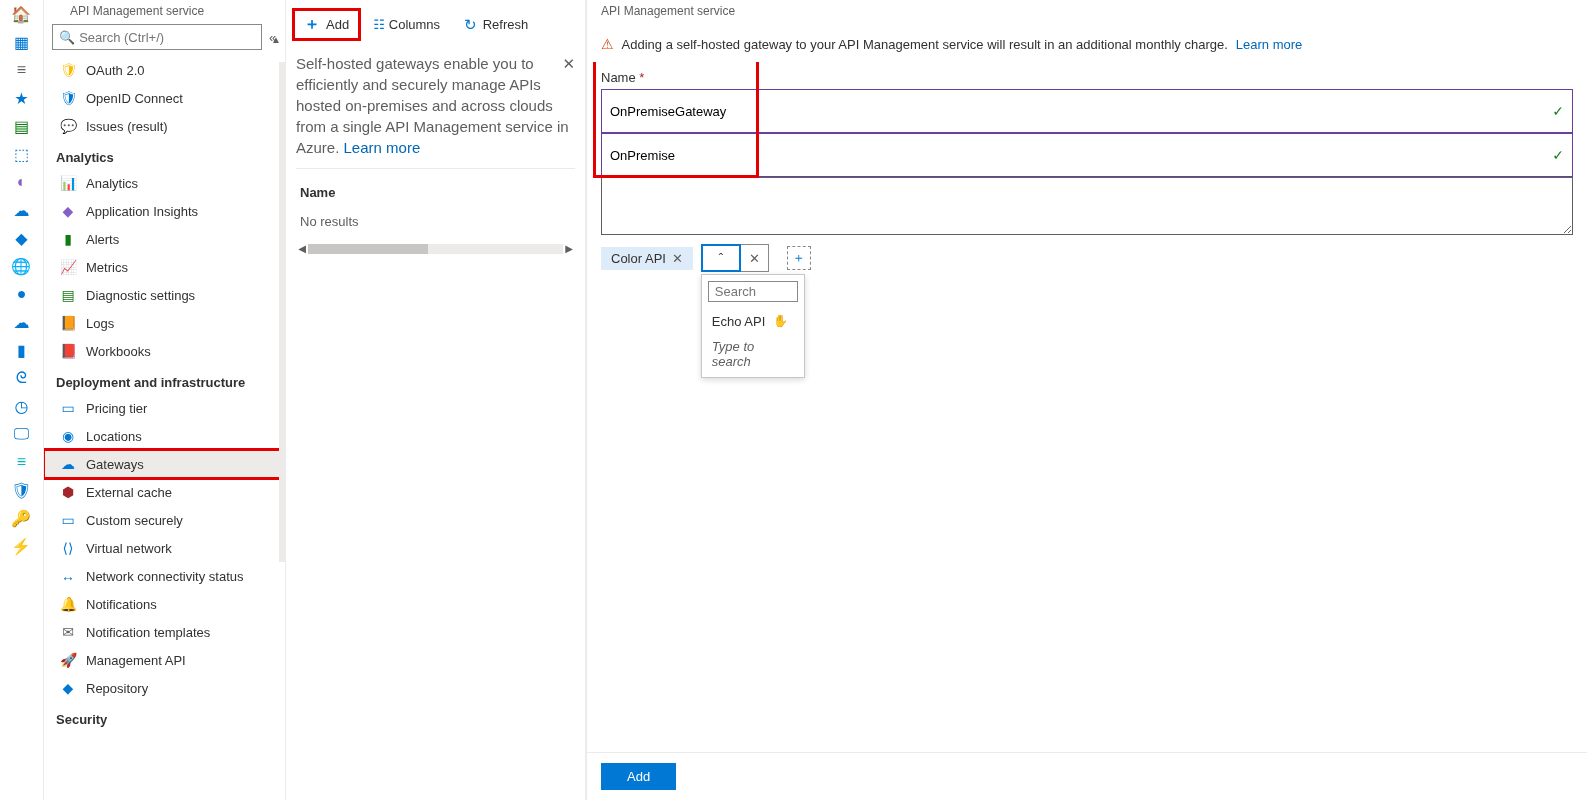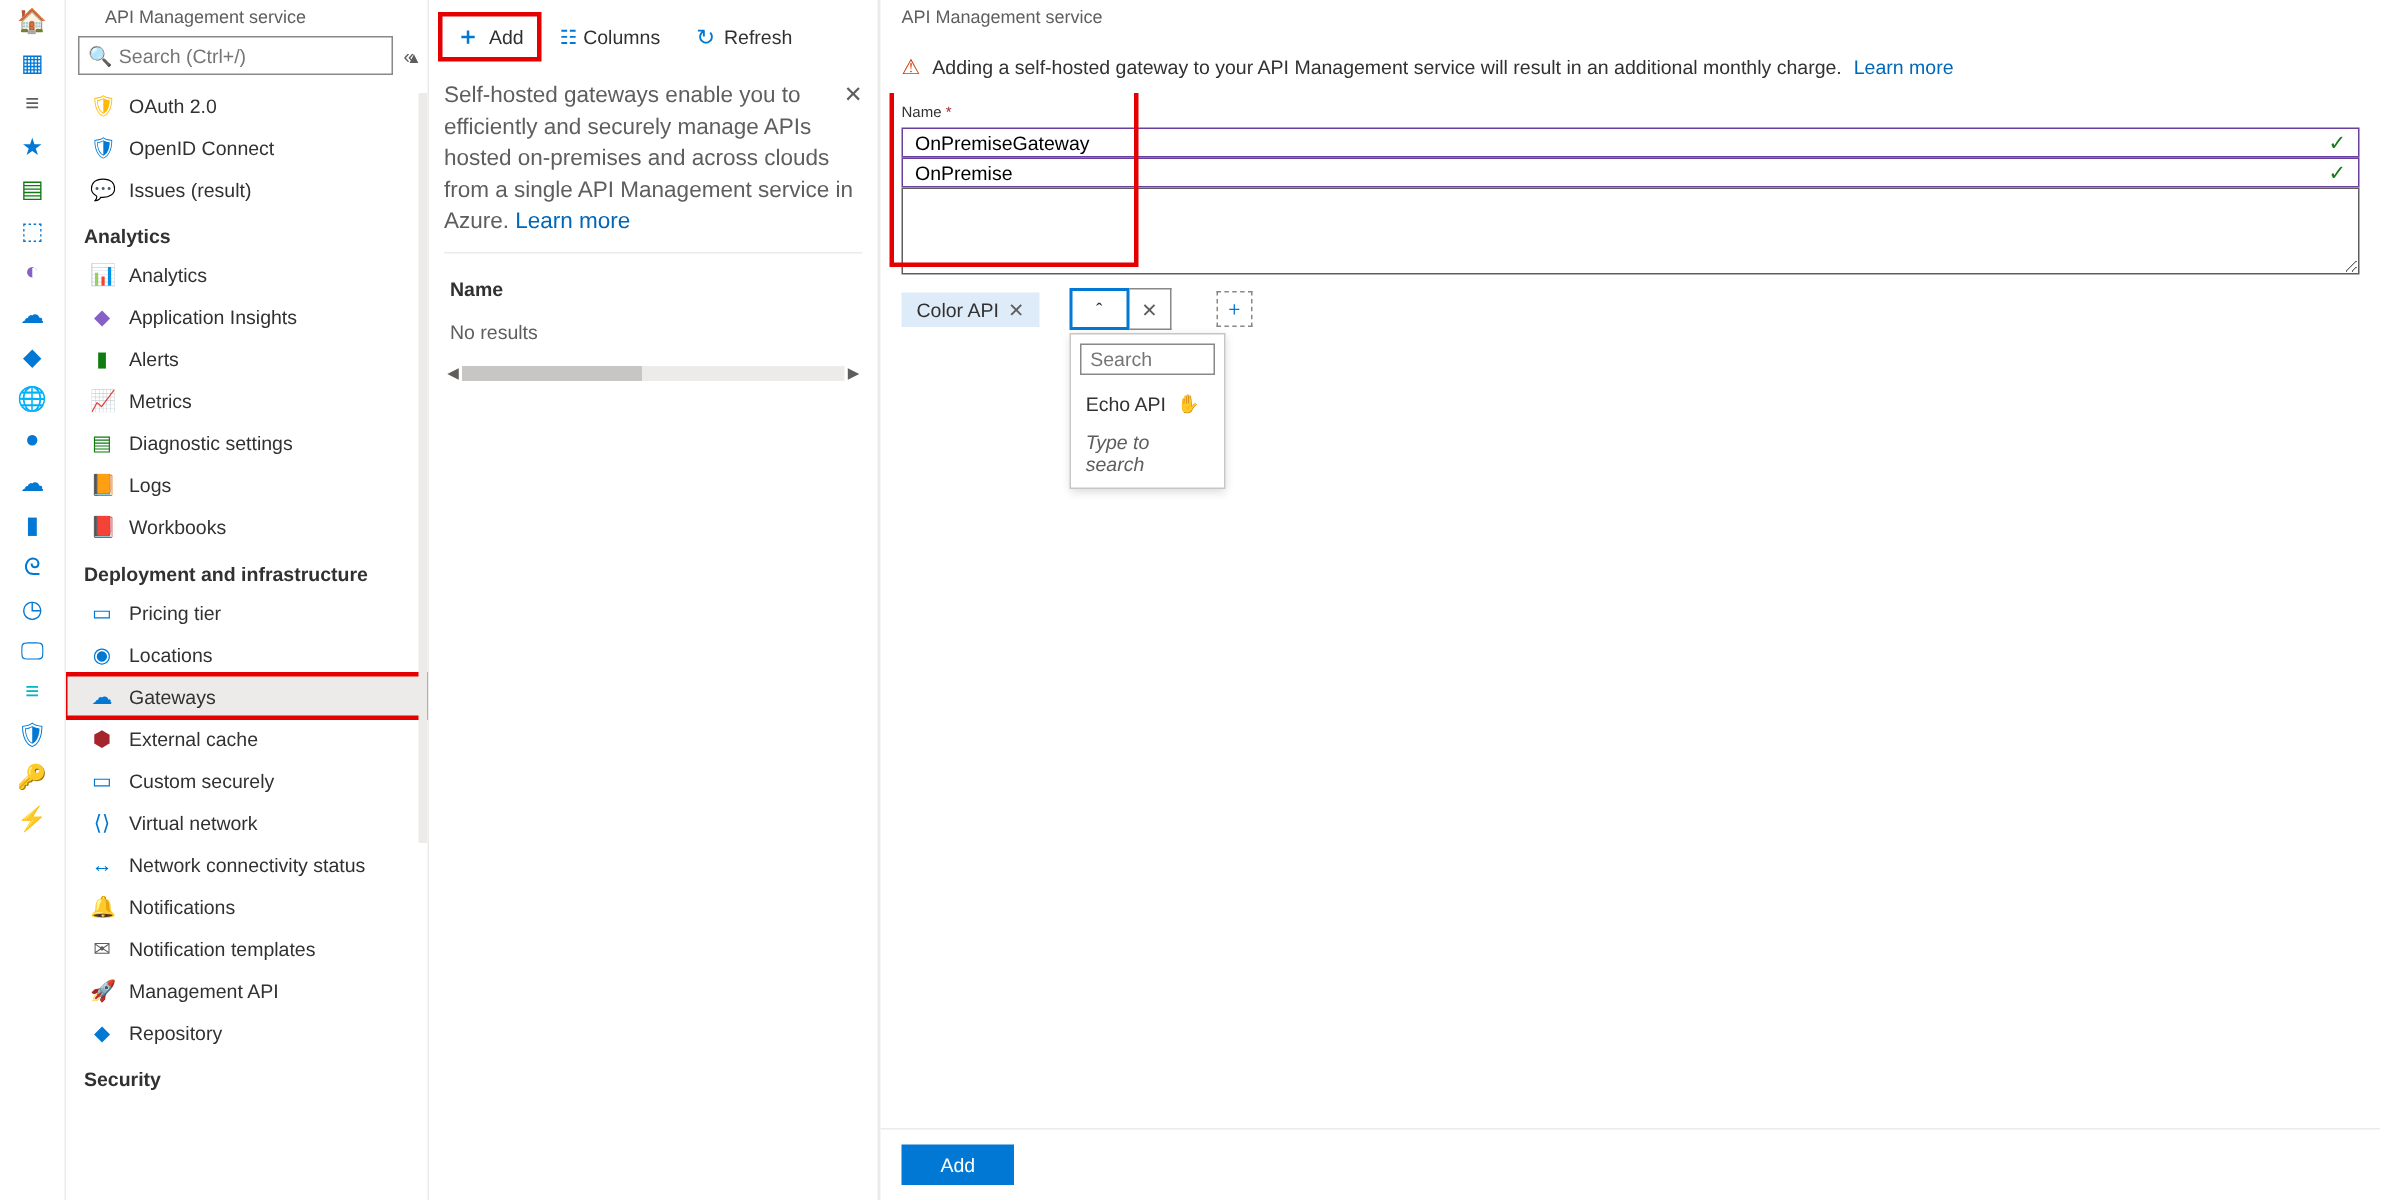--- a/index.html
+++ b/index.html
@@ -130,42 +130,42 @@
 }
 .right-title { padding: 4px 14px 0; font-size:12px; color:#605e5c; }
 .warning-bar {
   display:flex; align-items:center; gap:8px;
   padding: 18px 14px 10px;
   font-size:13px;
 }
 .warning-icon { color:#d83b01; font-size:14px; }
 .warning-bar a { color:#0067b8; text-decoration:none; }
 .form-body { padding: 0 14px; flex:1; overflow:auto; }
-.field-label { font-size:10px; padding: 8px 0 4px; }
+.field-label { font-size:13px; padding: 8px 0 4px; }
 .req { color:#a4262c; }
 .text-input-wrap {
   display:flex; align-items:center;
   border:1px solid #605e5c;
-  height: 20px; padding:0 8px;
+  height: 44px; padding:0 8px;
 }
 .text-input-wrap.valid { border-color:#6b3fa0; }
 .text-input-wrap input { border:none;outline:none;flex:1;font-size:13px; }
 .check { color:#107c10; font-size:14px; }
 .textarea {
   width:100%; height:58px; border:1px solid #605e5c; resize:vertical;
   padding:6px; font-size:13px; font-family:inherit;
 }
 
 .label-block-highlight { position:relative; width:150px; }
 .label-block-highlight::after{
   content:""; position:absolute; left:-8px; top:-6px; width:160px; height:116px;
   border:3px solid #e40000; pointer-events:none;
 }
 
-.tags-row { display:flex; gap:20px; align-items:center; padding:6px 0 0; }
+.tags-row { display:flex; gap:8px; align-items:center; padding:6px 0 0; }
 .api-chip {
   display:flex;align-items:center;gap:6px;
   background:#deecf9; padding:4px 10px; font-size:13px;
 }
 .api-chip .chip-x { cursor:pointer; color:#605e5c; }
 .combo-wrap { position:relative; display:flex; }
 .combo-caret-box {
   width:40px;height:28px;border:2px solid #0078d4; display:flex;align-items:center;justify-content:center;
 }
 .combo-x-box {

